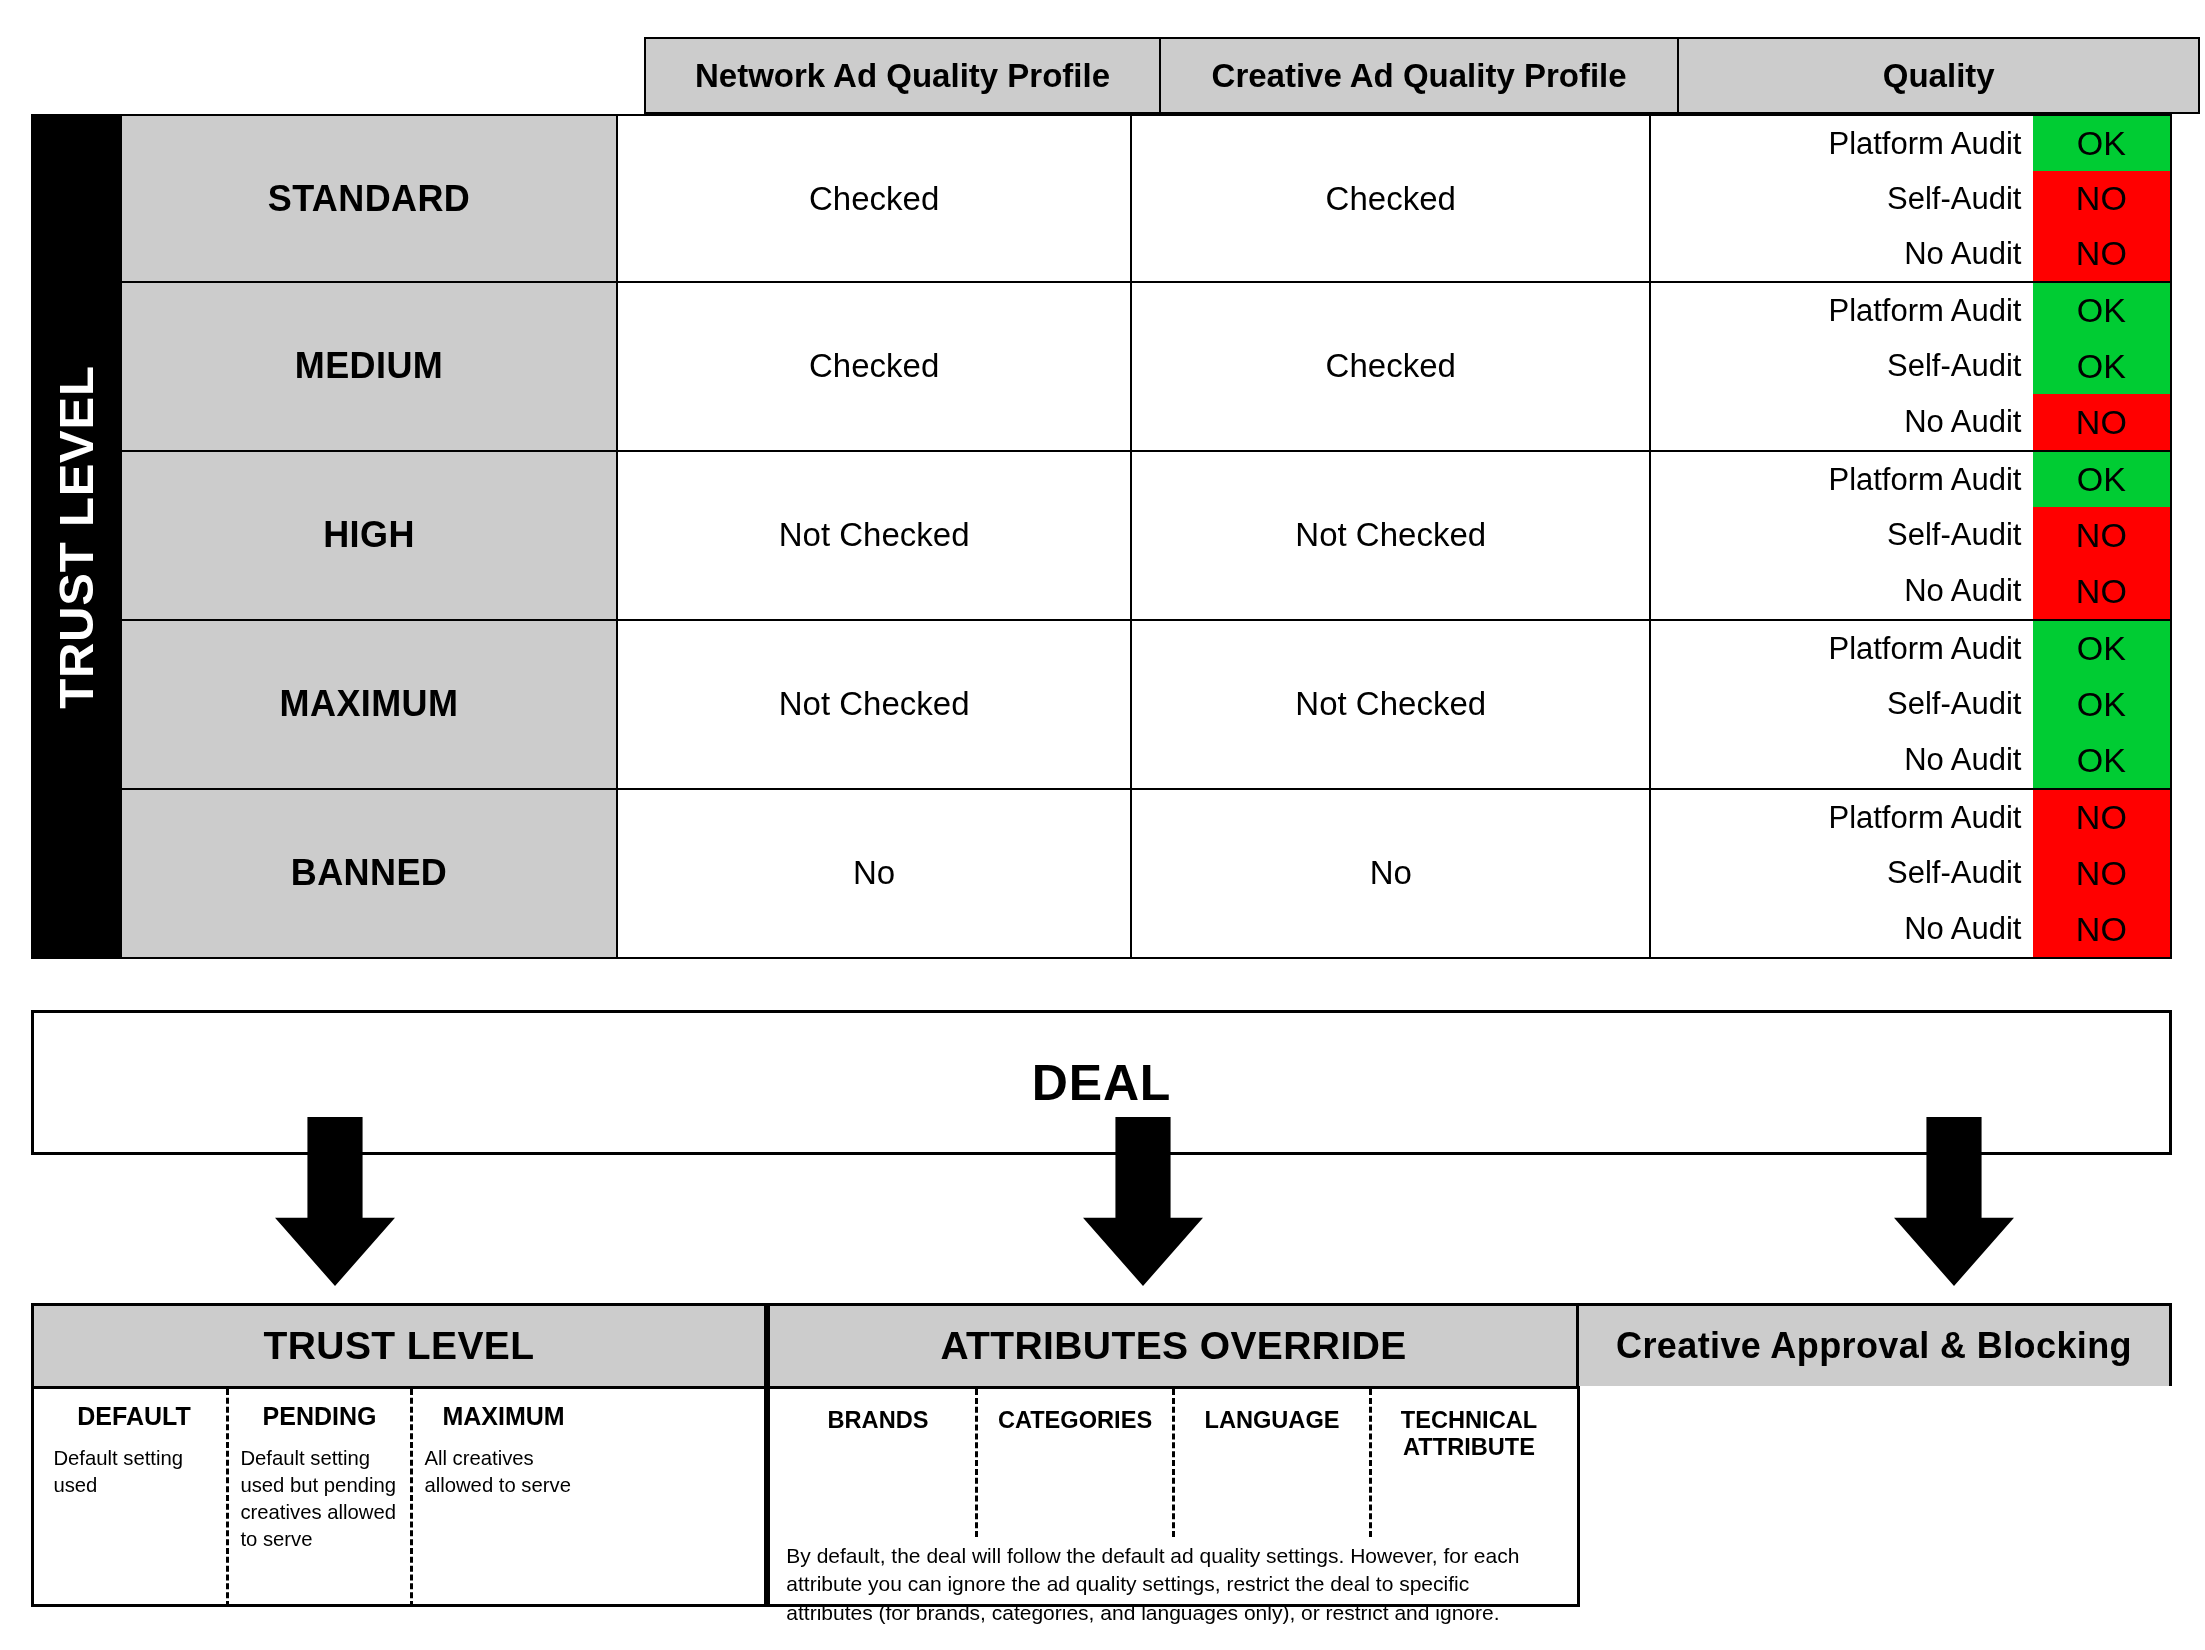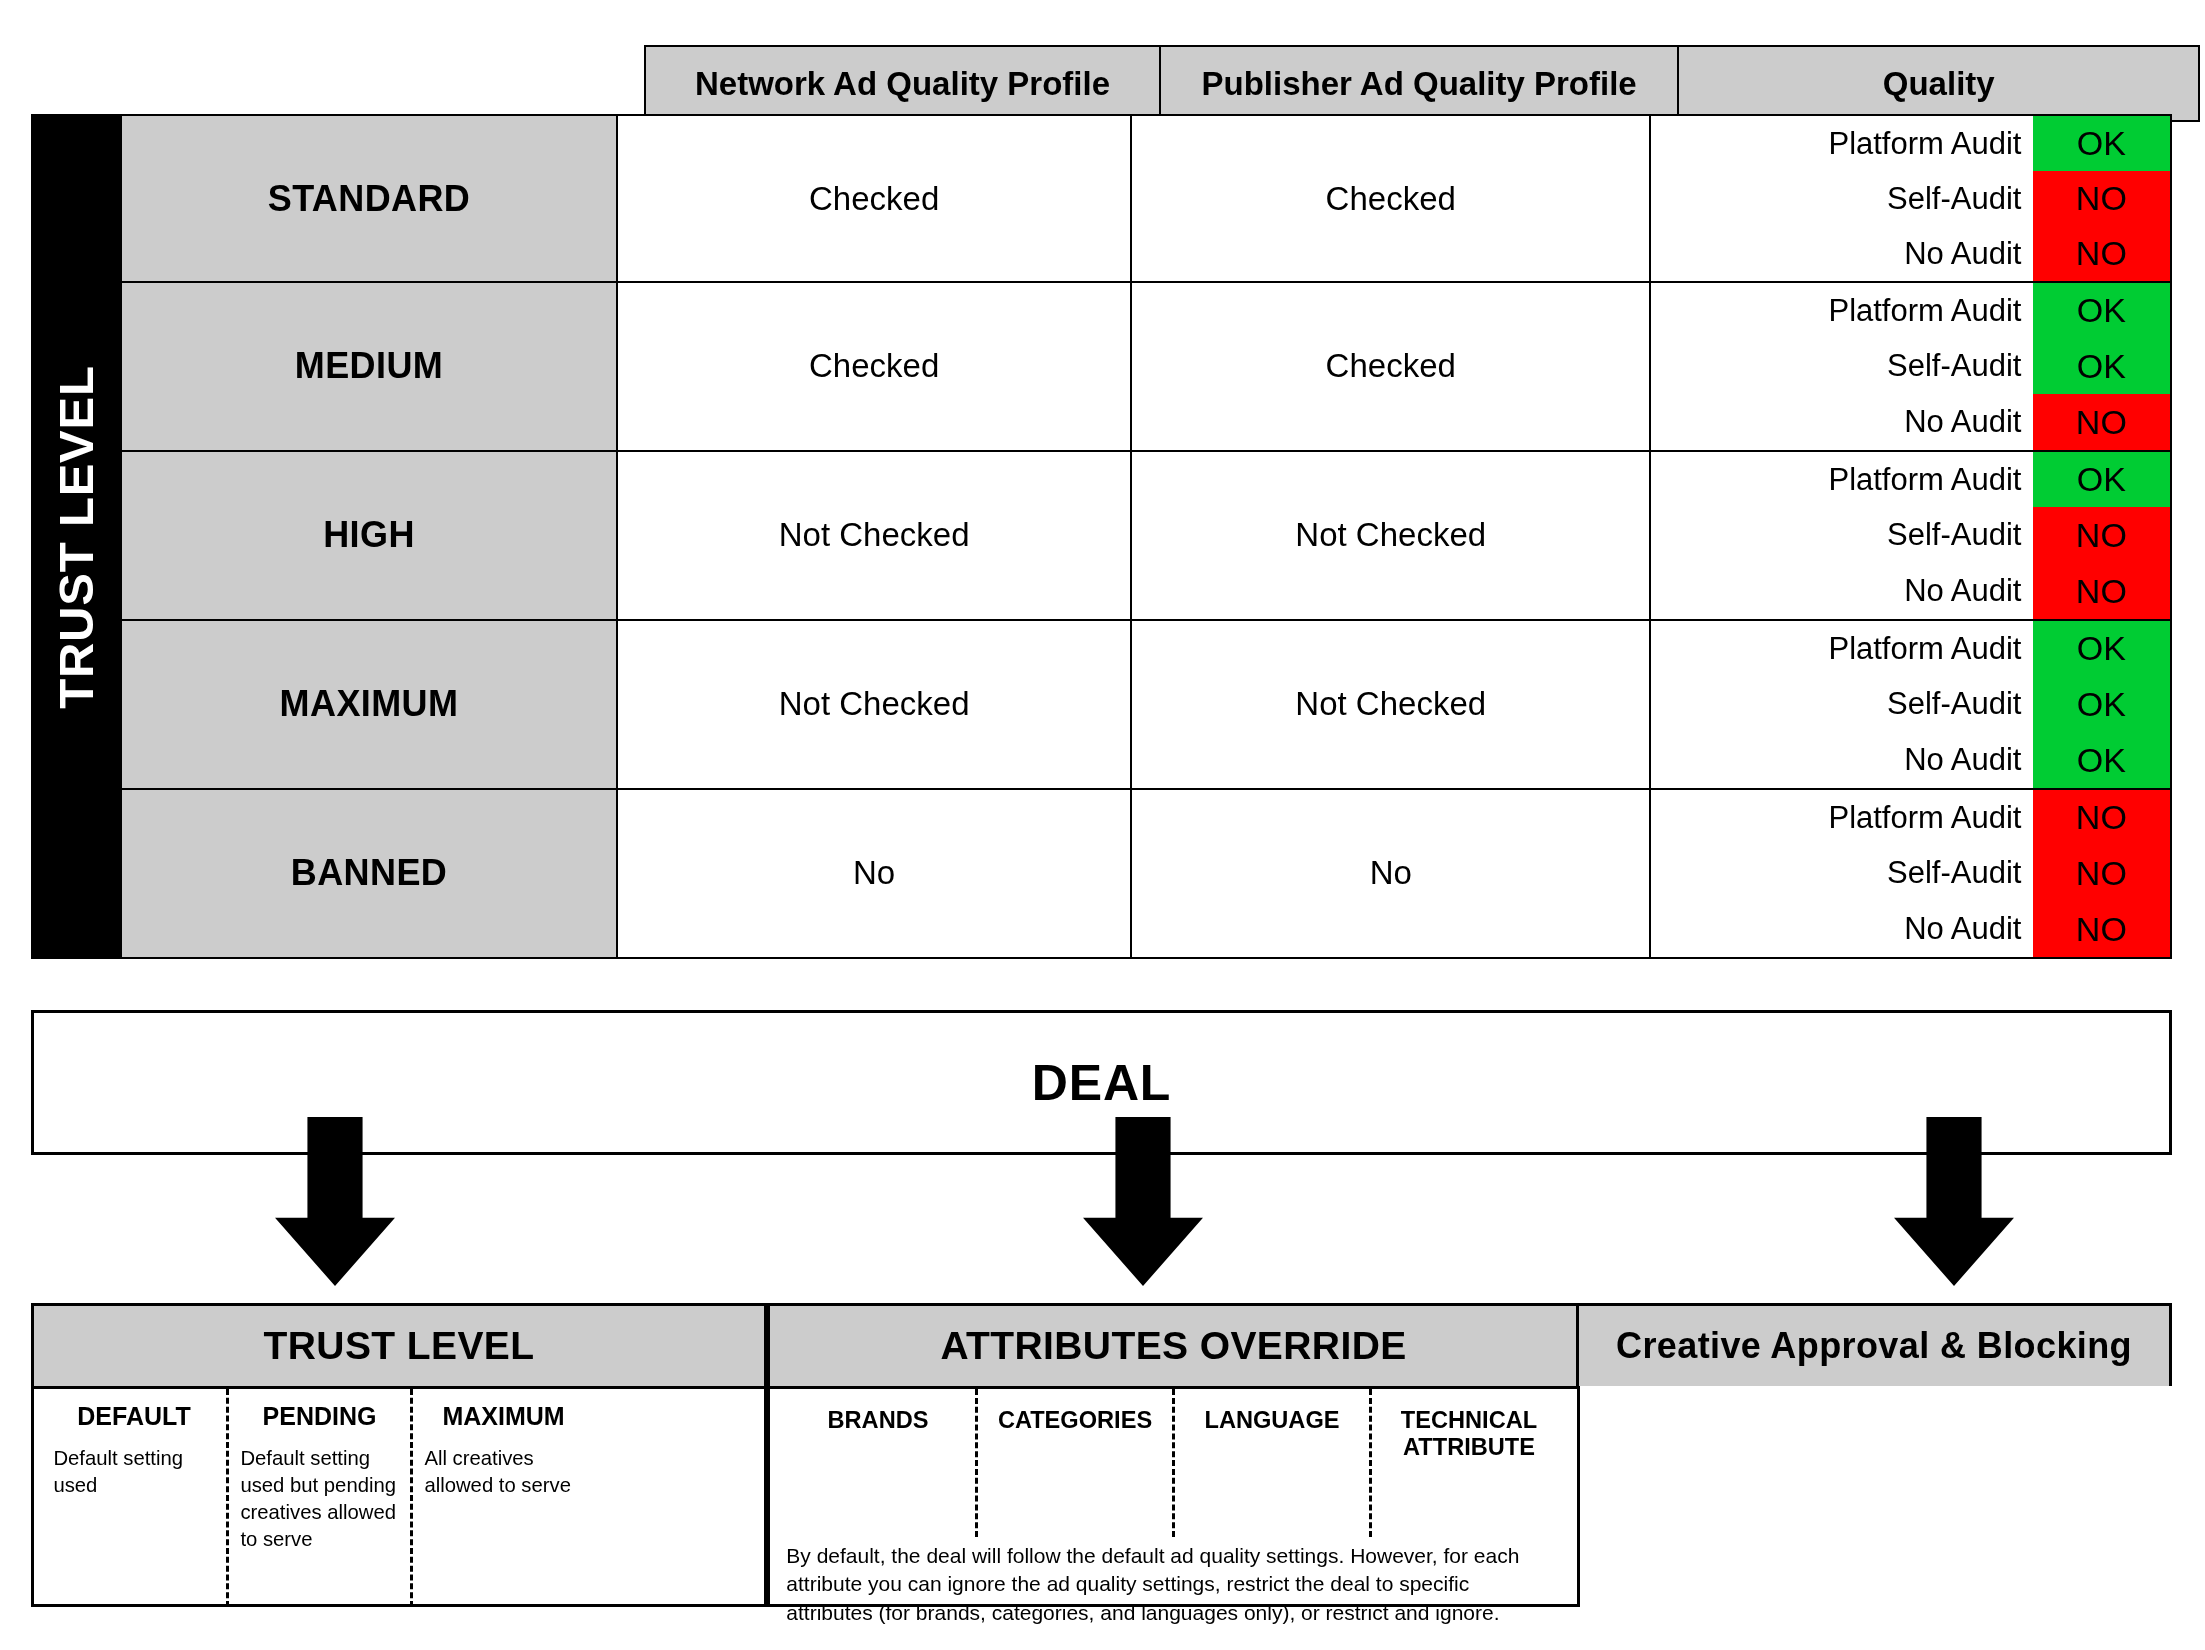--- a/index.html
+++ b/index.html
@@ -23,21 +23,21 @@
   #matrix {
     position: absolute;
     left: 31px;
     top: 37px;
     width: 2143px;
     height: 922px;
   }
   .mx-headrow {
     position: absolute;
     left: 585px;
-    top: 8px;
+    top: 0px;
     width: 1558px;
     height: 77px;
     display: flex;
     padding-left: 28px;
   }
   .mx-head {
     background: #cccccc;
     border: 2.4px solid #000000;
     margin-left: -2.4px;
     display: flex;
@@ -256,21 +256,21 @@
 </style>
 </head>
 <body>
 
 <div id="page">
 
   <div id="matrix">
 
     <div class="mx-headrow">
       <div class="mx-head c1">Network Ad Quality Profile</div>
-      <div class="mx-head c2">Publisher Ad Quality Profile</div>
+      <div class="mx-head c2">Creative Ad Quality Profile</div>
       <div class="mx-head c3">Quality</div>
     </div>
 
     <div class="mx-spine">
       <div class="mx-spine-label">TRUST LEVEL</div>
     </div>
 
     <div class="mx-body">
 
       <div class="mx-row">

